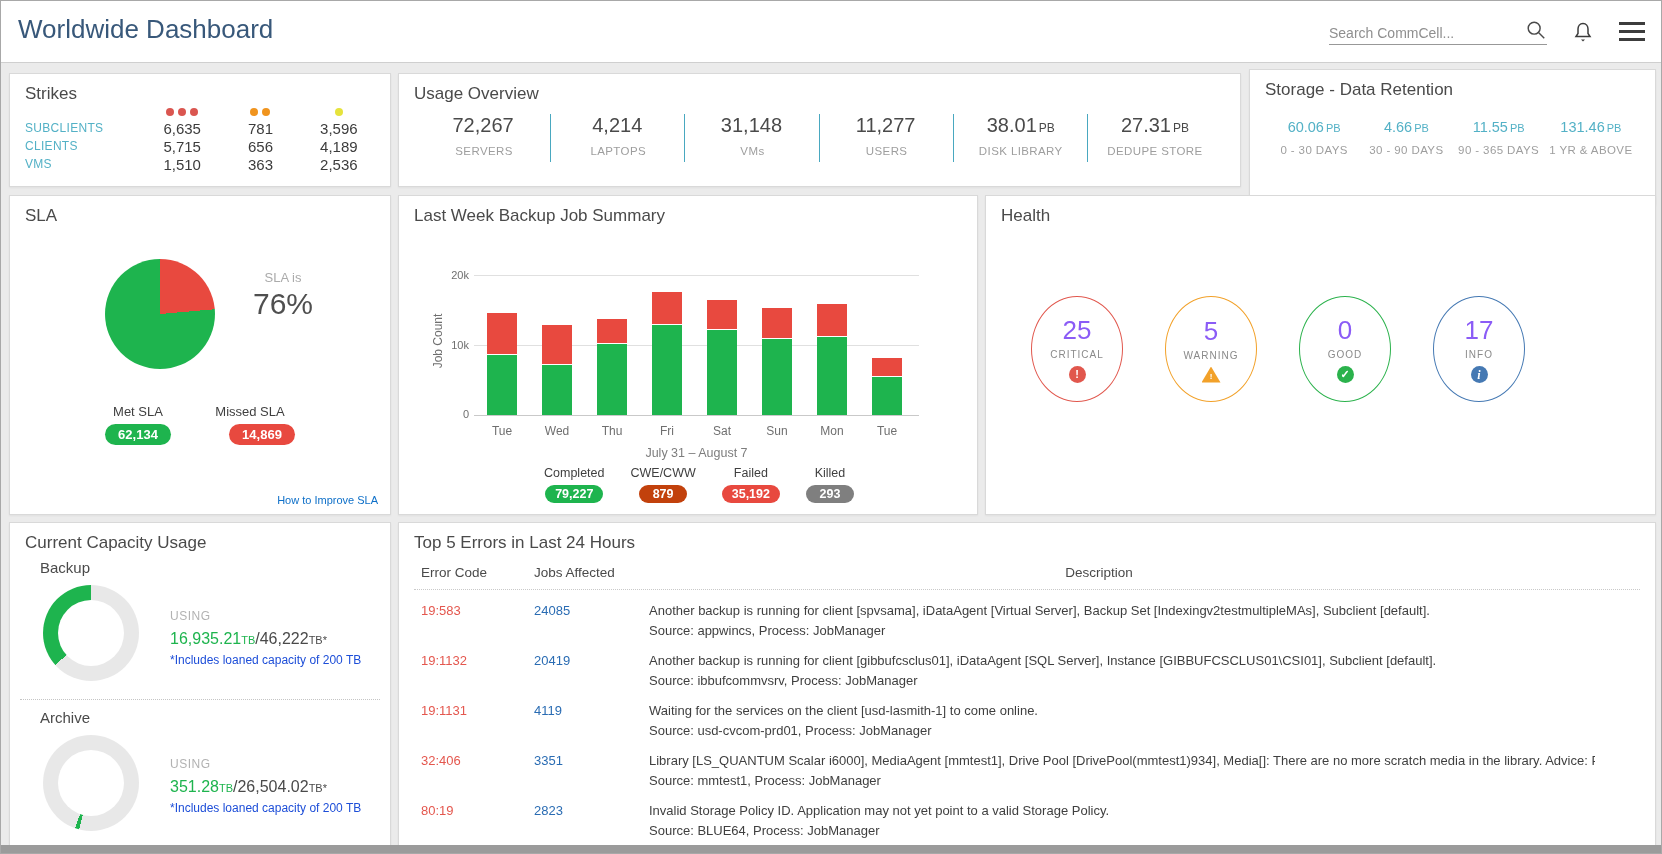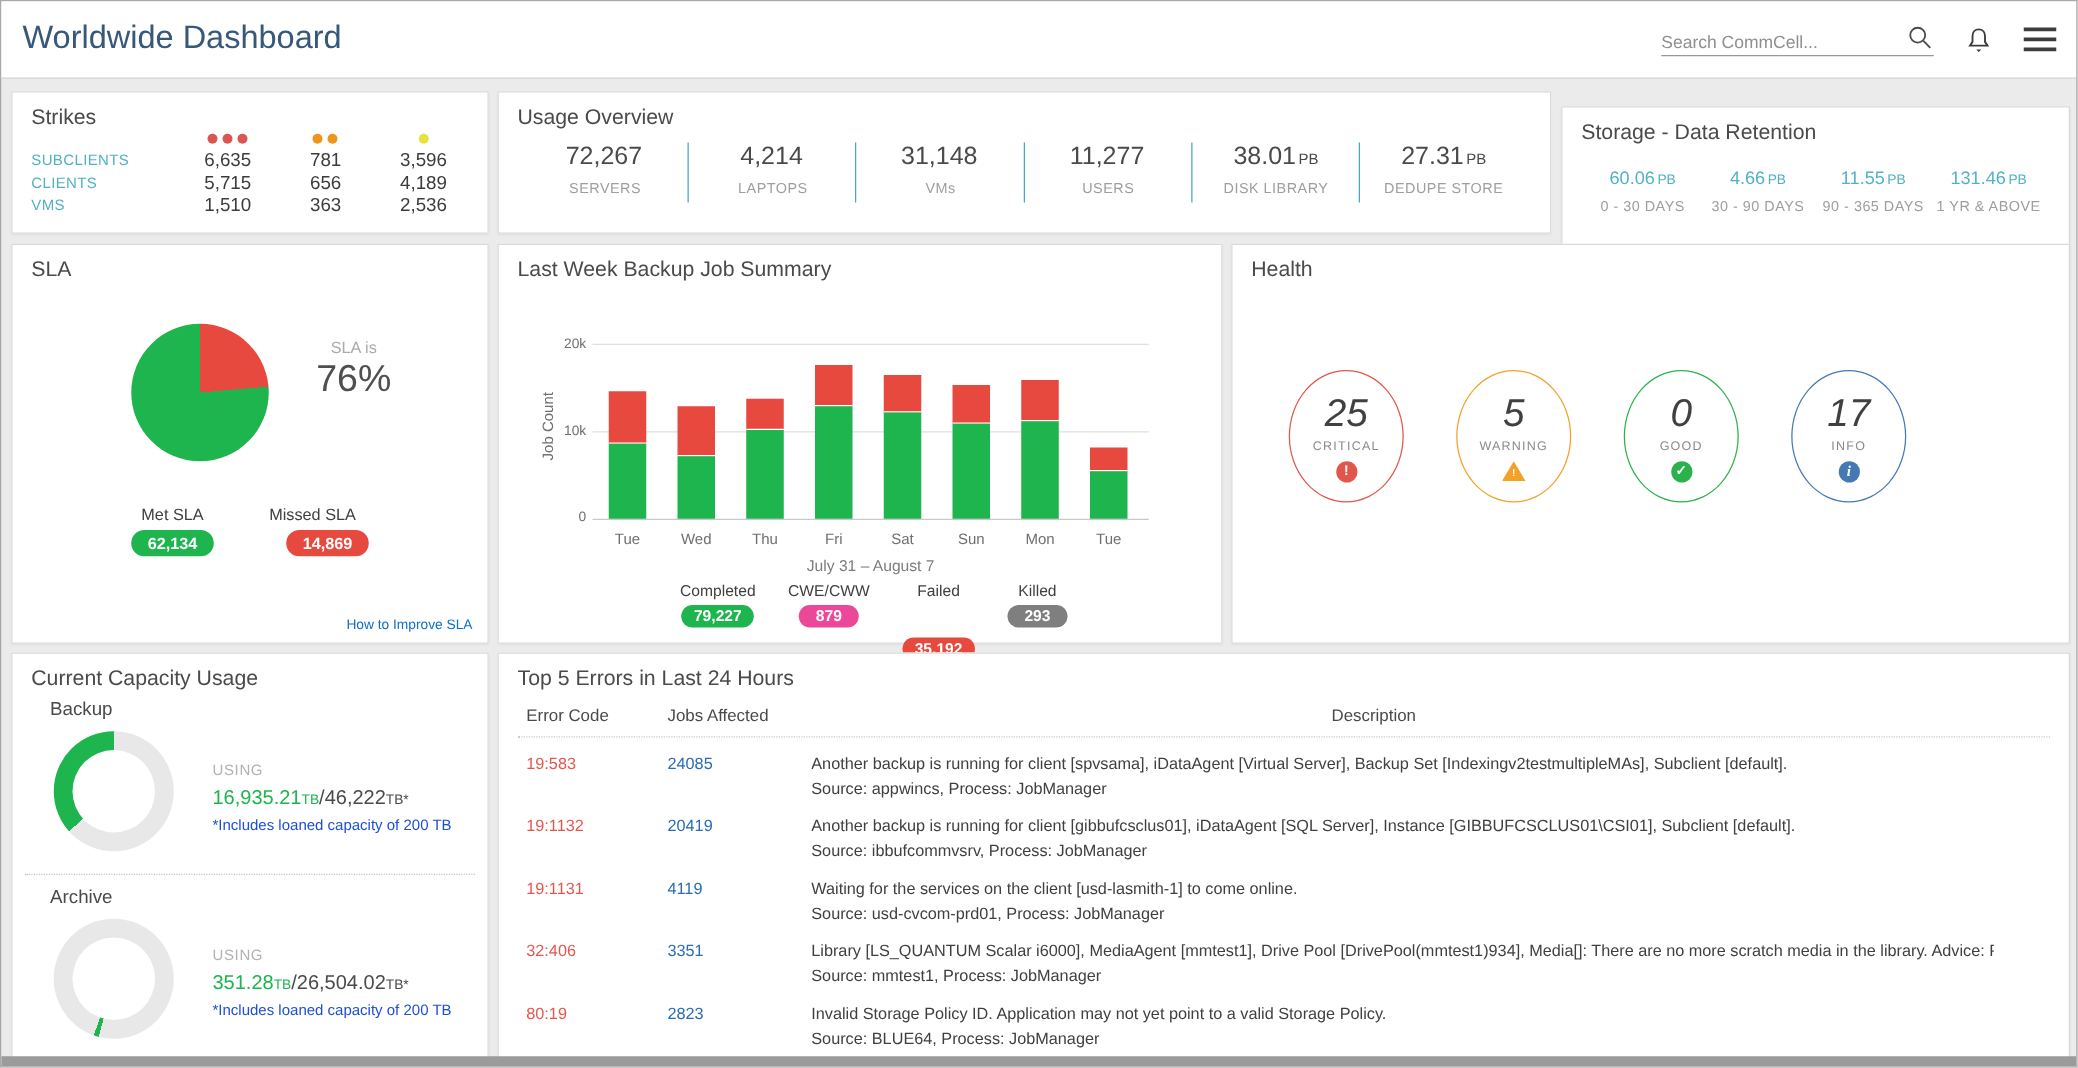--- a/index.html
+++ b/index.html
@@ -21,21 +21,21 @@
   .search-input::placeholder { color:#8f8f8f; }
   .icon-btn { background:none; border:none; cursor:pointer; padding:0; display:flex; align-items:center; }
   .burger { display:flex; flex-direction:column; gap:5px; }
   .burger span { display:block; width:26px; height:3px; background:#3c3c3c; }
   
   .panel { position:absolute; background:#fff; border:1px solid #d9d9d9; box-shadow:0 1px 2px rgba(0,0,0,.05);padding-left:13px; }
   .panel-title { position:absolute; left:15px; top:10px; font-size:17px; color:#4a4a4a; font-weight:400; }
   
   #strikes  { left:8px;    top:72px; width:382px;  height:114px; }
   #usage    { left:397px;  top:72px; width:843px;  height:114px; }
-  #storage  { left:1248px; top:84px; width:407px;  height:136px; }
+  #storage  { left:1248px; top:68px; width:407px;  height:136px; }
   
   #sla      { left:8px;    top:194px; width:382px; height:320px; }
   #jobs     { left:397px;  top:194px; width:580px; height:320px; }
   #health   { left:984px;  top:194px; width:671px; height:320px; }
   
   #capacity { left:8px;    top:521px; width:382px;  height:325px; }
   #errors   { left:397px;  top:521px; width:1258px; height:325px; }
   
   .strikes-grid { position:absolute; left:15px; right:12px; top:28px; display:grid; grid-template-columns:118px 1fr 1fr 1fr; row-gap:1px; }
   .strikes-grid .cell { height:17px; line-height:17px; font-size:15px; color:#3c3c3c; text-align:center; }
@@ -73,21 +73,21 @@
   .xlabels { position:absolute; left:88px; top:228px; width:430px; display:flex; gap:25px; }
   .x-label { width:30px; text-align:center; font-size:12px; color:#6f6f6f; }
   .chart-xlabel { position:absolute; left:75px; top:250px; width:445px; text-align:center; font-size:12.5px; color:#7d7d7d; }
   .job-legend { position:absolute; left:40px; top:270px; width:520px; display:flex; justify-content:center; gap:26px; }
   .leg-item { text-align:center; }
   .leg-item .lab { font-size:12.5px; color:#3f3f3f; margin-bottom:4px; }
   .leg-item .pill { min-width:48px; padding:2px 10px; font-size:12.5px; border-radius:10px; }
   
   .health-row { position:absolute; left:45px; top:100px; display:flex; gap:42px; }
   .health-circle { width:92px; height:106px; border:1.5px solid #999; border-radius:50%; display:flex; flex-direction:column; align-items:center; justify-content:center; cursor:pointer; background:#fff; }
-  .health-circle .num { font-size:31px; color:#404040;font-style:italic; }
+  .health-circle .num { font-size:26px; color:#8b5cf6; }
   .health-circle .lab { font-size:10px; color:#8a8a8a; letter-spacing:1px; margin:3px 0 6px; }
   .h-icon { width:17px; height:17px; border-radius:50%; color:#fff; font-size:11px; font-weight:bold; display:flex; align-items:center; justify-content:center; line-height:1; }
   .h-icon.triangle { border-radius:0; clip-path:polygon(50% 0, 0 100%, 100% 100%); font-size:8px; align-items:flex-end; padding-bottom:2px; width:19px; height:16px; }
   .h-icon.info-i { font-family:"Liberation Serif",serif; font-style:italic; font-size:12px; }
   
   .cap-section-name { position:absolute; left:30px; font-size:15px; color:#4a4a4a; }
   .gauge { position:absolute; left:33px; width:96px; height:96px; border-radius:50%; }
   .gauge .hole { position:absolute; left:15px; top:15px; width:66px; height:66px; background:#fff; border-radius:50%; }
   .cap-text { position:absolute; left:160px; width:210px; }
   .cap-text .using { font-size:12px; color:#b2b2b2; letter-spacing:.5px; }
@@ -289,25 +289,25 @@
       <div class="x-label">Tue</div>
     </div>
   <div class="chart-xlabel">July 31 – August 7</div>
   <div class="job-legend">
     <div class="leg-item">
       <div class="lab">Completed</div>
       <span class="pill" style="background: rgb(30, 180, 78);">79,227</span>
     </div>
     <div class="leg-item">
       <div class="lab">CWE/CWW</div>
-      <span class="pill" style="background: #ec4899;">879</span>
+      <span class="pill" style="background: #c2410c;">879</span>
     </div>
     <div class="leg-item">
       <div class="lab">Failed</div>
-      <span class="pill" style="background: rgb(232, 73, 63); margin-top: 26px;">35,192</span>
+      <span class="pill" style="background: rgb(232, 73, 63);">35,192</span>
     </div>
     <div class="leg-item">
       <div class="lab">Killed</div>
       <span class="pill" style="background: rgb(127, 127, 127);">293</span>
     </div>
   </div>
 </div>
 
 <div class="panel" id="health">
   <div class="panel-title">Health</div>

